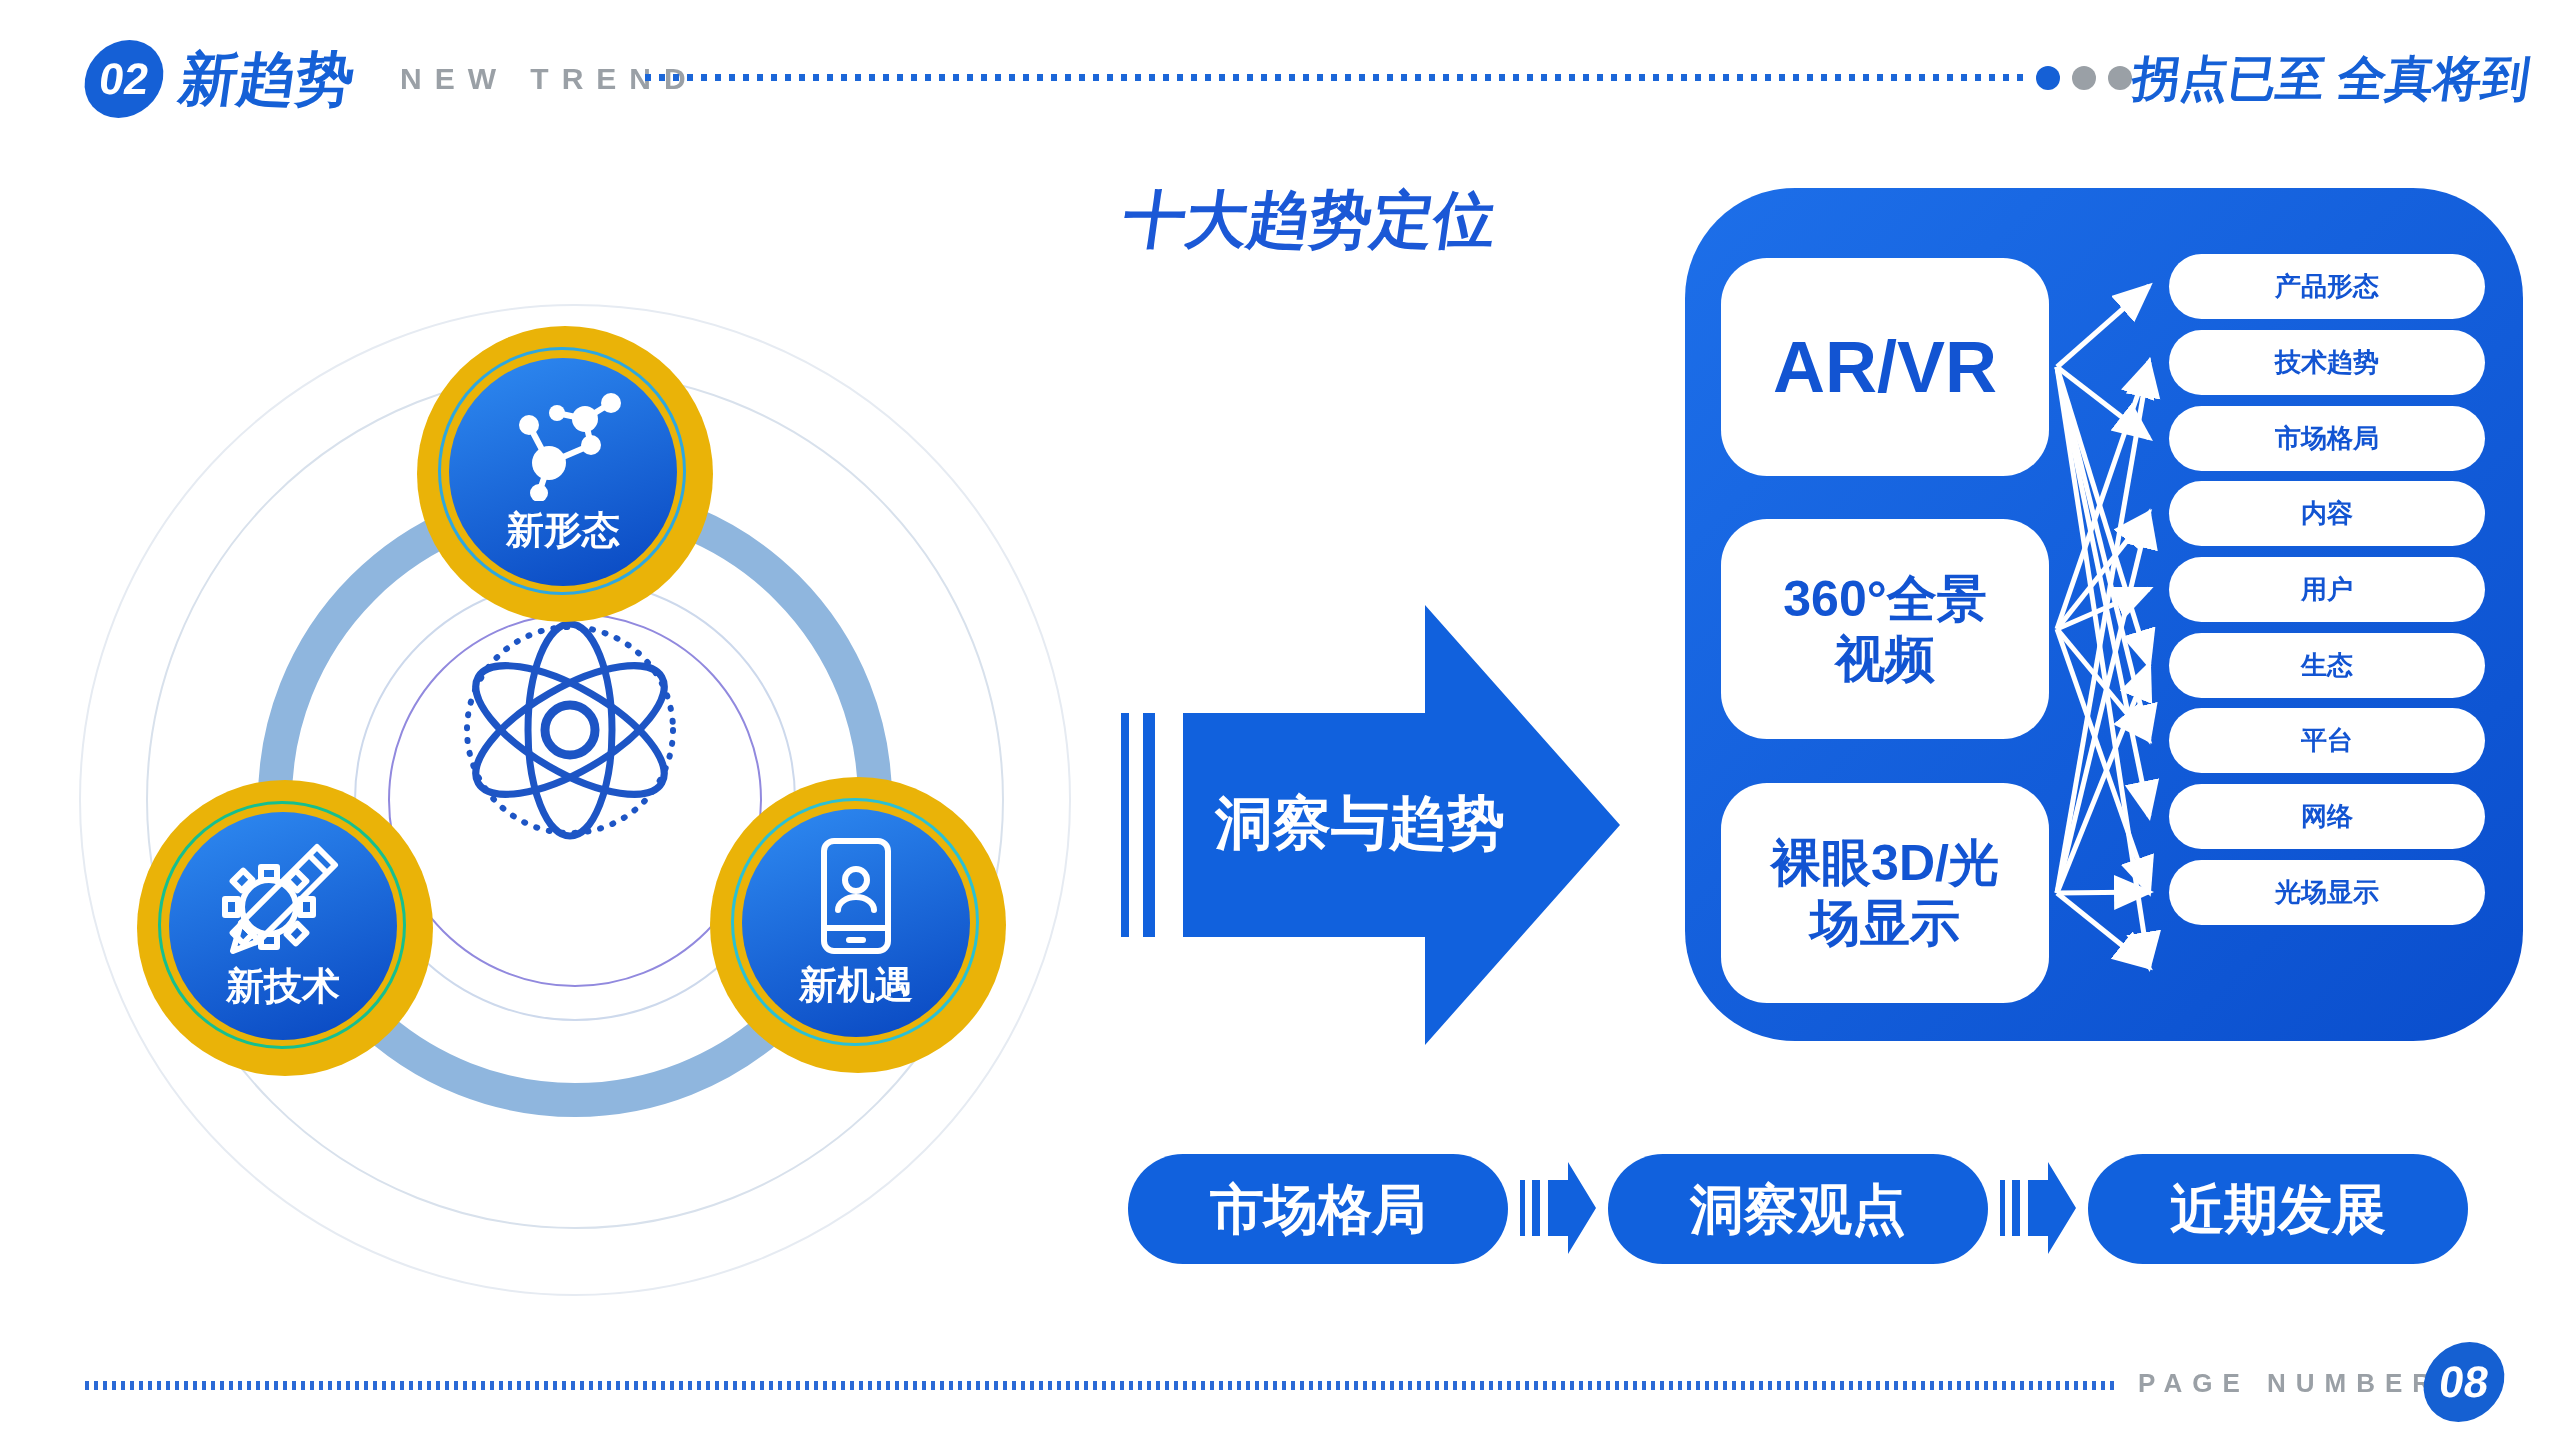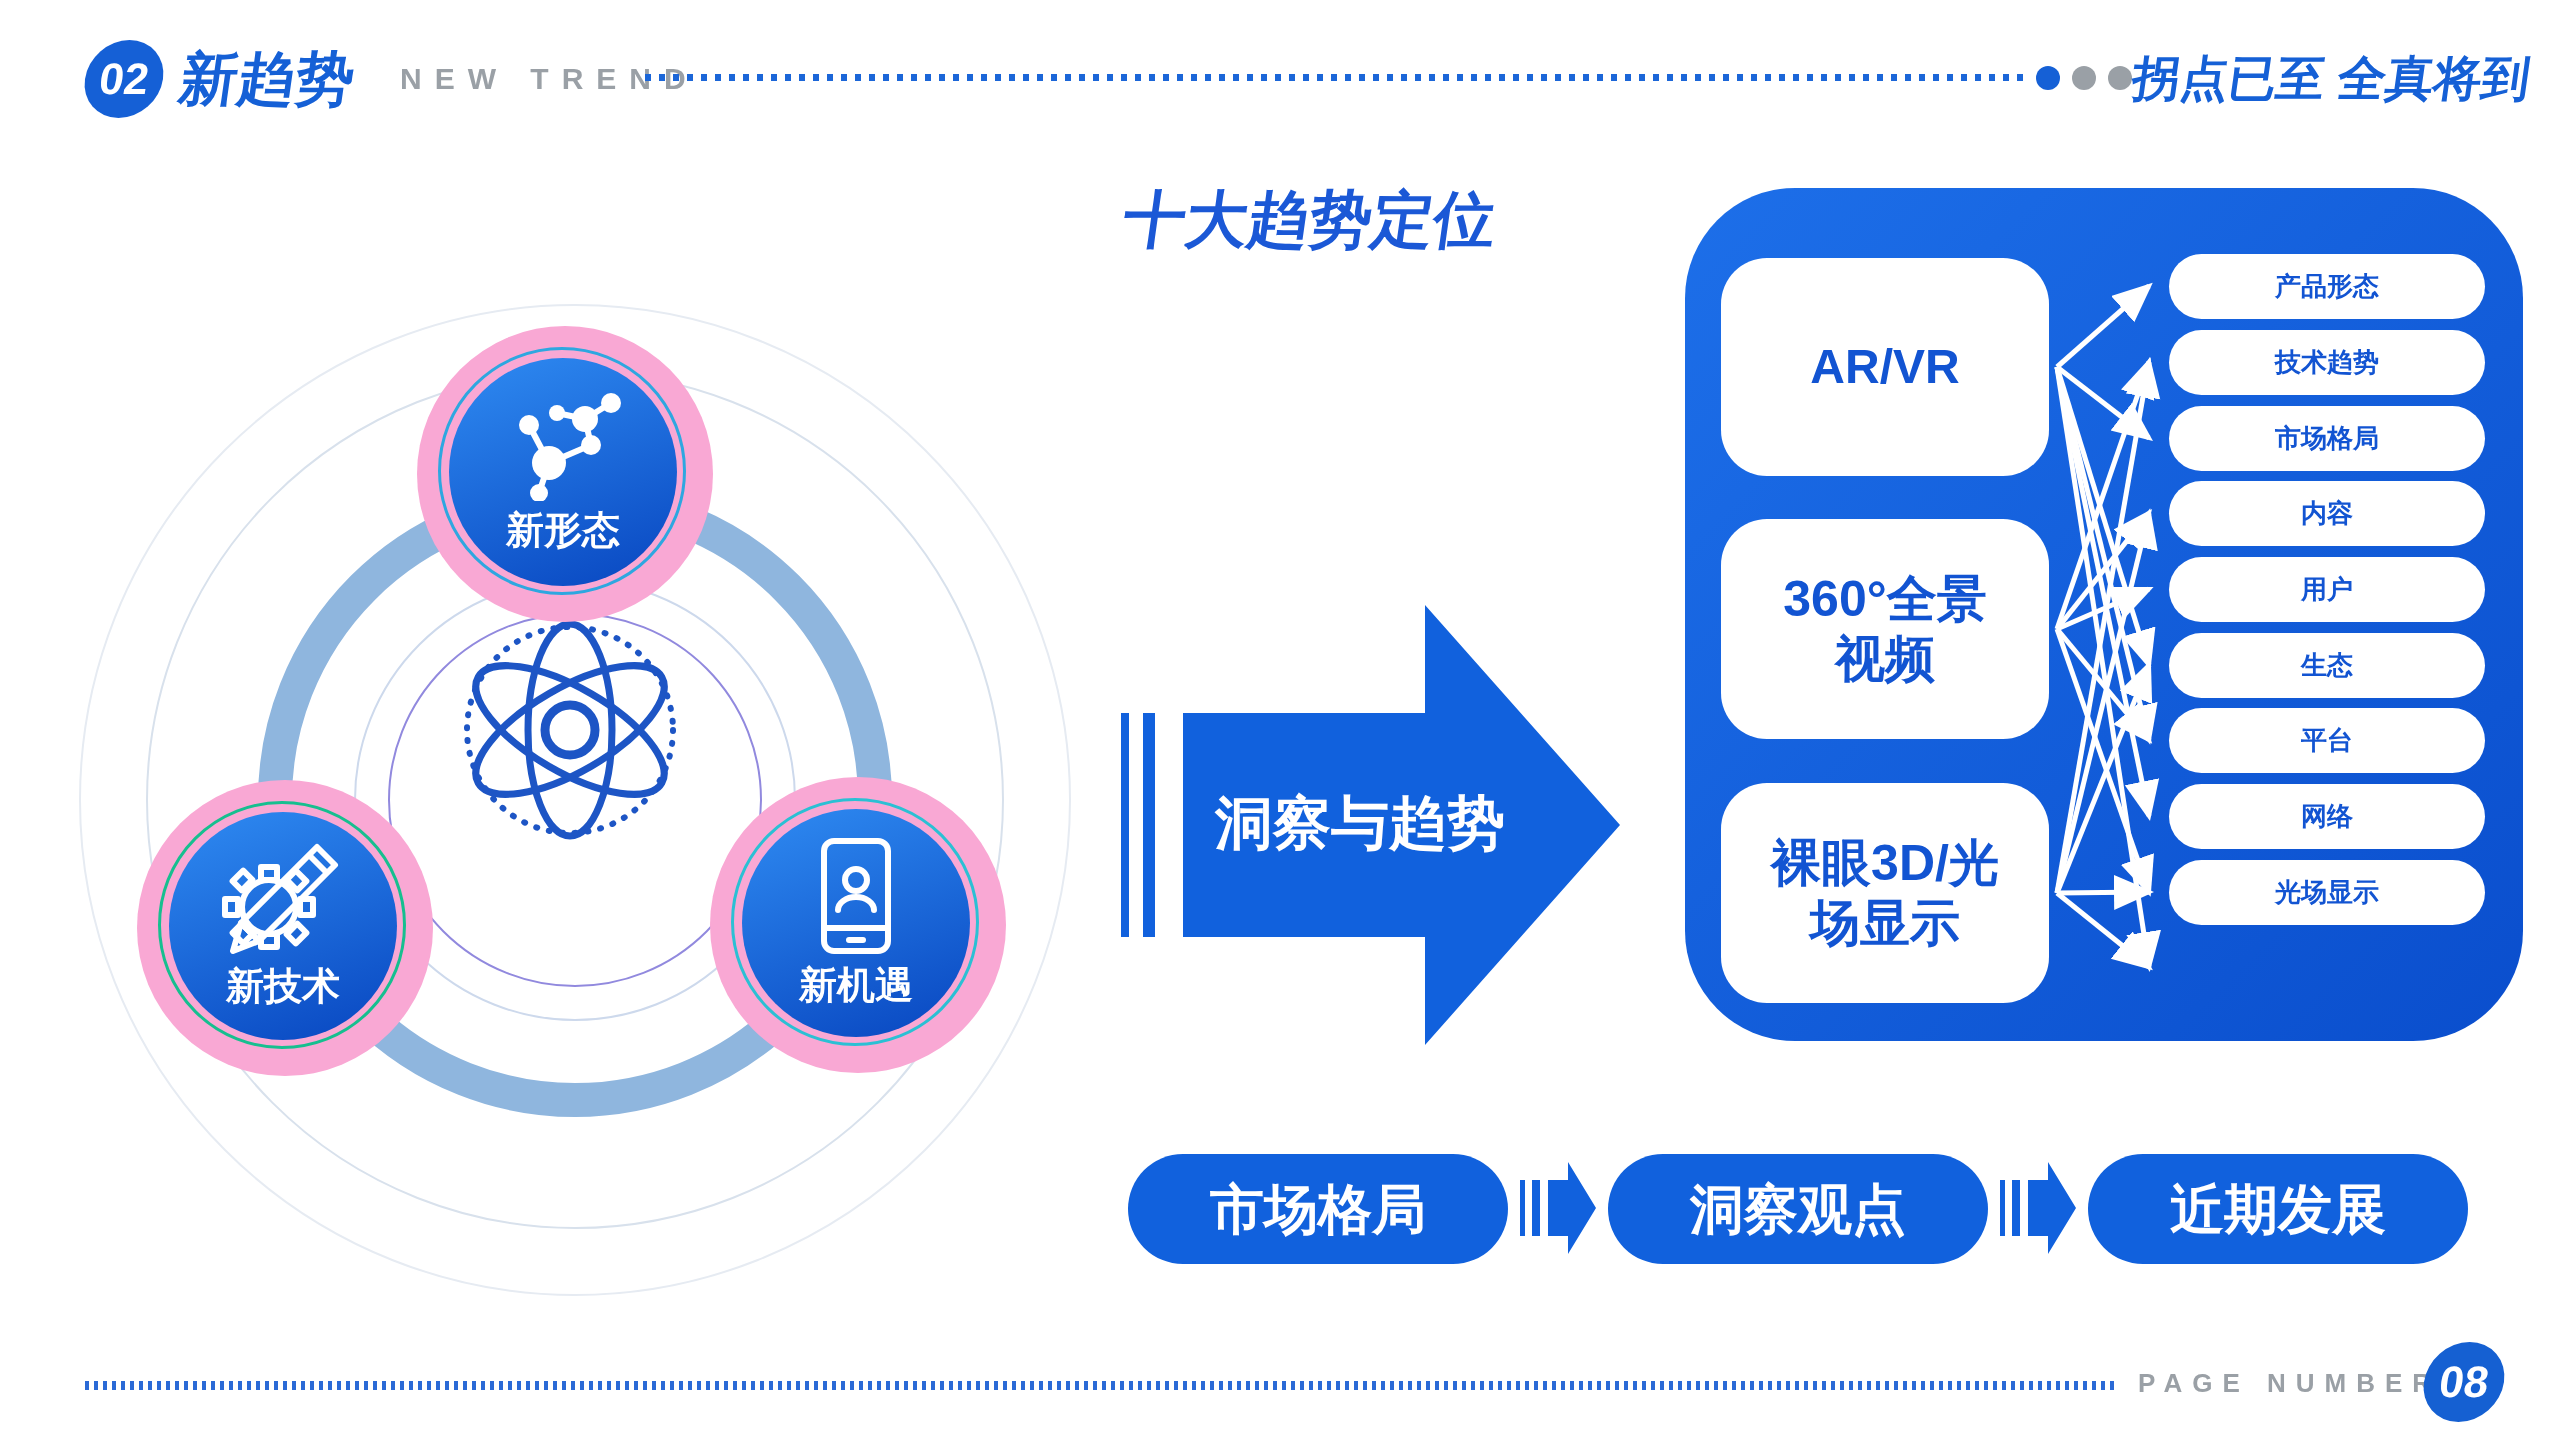--- a/index.html
+++ b/index.html
@@ -16,21 +16,21 @@
   .sec-title-en{left:400px;top:56px;height:46px;line-height:46px;font-size:30px;color:#9aa0a6;
                 letter-spacing:13px;font-weight:bold;}
   .head-dots-line{left:645px;top:74px;width:1385px;height:7px;
       background:repeating-linear-gradient(90deg,#1b66d8 0 6px,transparent 6px 14px);}
   .dot{top:66px;width:24px;height:24px;border-radius:50%;}
   .slogan{left:2130px;top:44px;width:400px;height:70px;line-height:70px;text-align:right;
           font-size:48px;font-weight:bold;color:#1560d6;transform:skewX(-8deg);}
 
   
   .diagram{left:60px;top:270px;width:1040px;height:1070px;}
-  .node{position:absolute;border-radius:50%;background:#f9a8d4;}
+  .node{position:absolute;border-radius:50%;background:#eab308;}
   .node-ring{position:absolute;left:21px;top:21px;width:248px;height:248px;border-radius:50%;
              border:3px solid;box-sizing:border-box;}
   .node-inner{position:absolute;left:8px;top:8px;width:228px;height:228px;border-radius:50%;
               background:linear-gradient(160deg,#2f8bf2 0%,#0846c0 100%);
               display:flex;flex-direction:column;align-items:center;justify-content:center;}
   .node-label{color:#fff;font-size:38px;font-weight:bold;margin-top:4px;}
   .center-label{left:325px;top:590px;width:380px;text-align:center;font-size:66px;font-weight:bold;
                 color:#1b50c8;letter-spacing:2px;}
 
   
@@ -202,21 +202,21 @@
         <line x1="372" y1="441" x2="464" y2="401" stroke="#ffffff" stroke-width="5" marker-end="url(#ah)"></line>
         <line x1="372" y1="441" x2="464" y2="552" stroke="#ffffff" stroke-width="5" marker-end="url(#ah)"></line>
         <line x1="372" y1="441" x2="464" y2="704" stroke="#ffffff" stroke-width="5" marker-end="url(#ah)"></line>
         <line x1="372" y1="705" x2="464" y2="174" stroke="#ffffff" stroke-width="5" marker-end="url(#ah)"></line>
         <line x1="372" y1="705" x2="464" y2="325" stroke="#ffffff" stroke-width="5" marker-end="url(#ah)"></line>
         <line x1="372" y1="705" x2="464" y2="477" stroke="#ffffff" stroke-width="5" marker-end="url(#ah)"></line>
         <line x1="372" y1="705" x2="464" y2="704" stroke="#ffffff" stroke-width="5" marker-end="url(#ah)"></line>
         <line x1="372" y1="705" x2="464" y2="779" stroke="#ffffff" stroke-width="5" marker-end="url(#ah)"></line>
       </svg>
 
-    <div class="src-box" style="top:70px;height:218px;font-size:48px;">
+    <div class="src-box" style="top:70px;height:218px;font-size:72px;">
       <div class="src-line">AR/VR</div>
       <div class="src-line"></div>
     </div>
     <div class="src-box" style="top:331px;height:220px;font-size:50px;">
       <div class="src-line">360°全景</div>
       <div class="src-line">视频</div>
     </div>
     <div class="src-box" style="top:595px;height:220px;font-size:50px;">
       <div class="src-line">裸眼3D/光</div>
       <div class="src-line">场显示</div>

